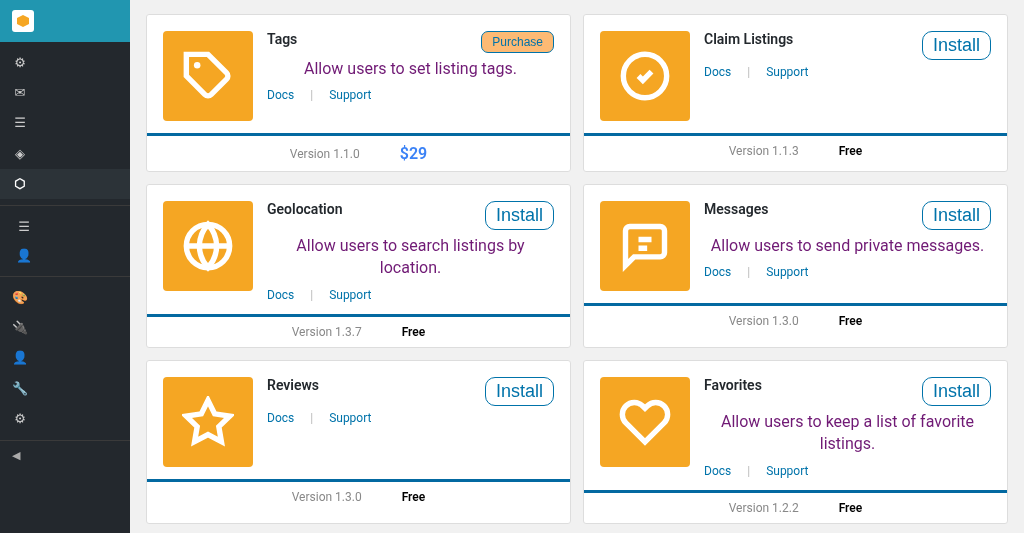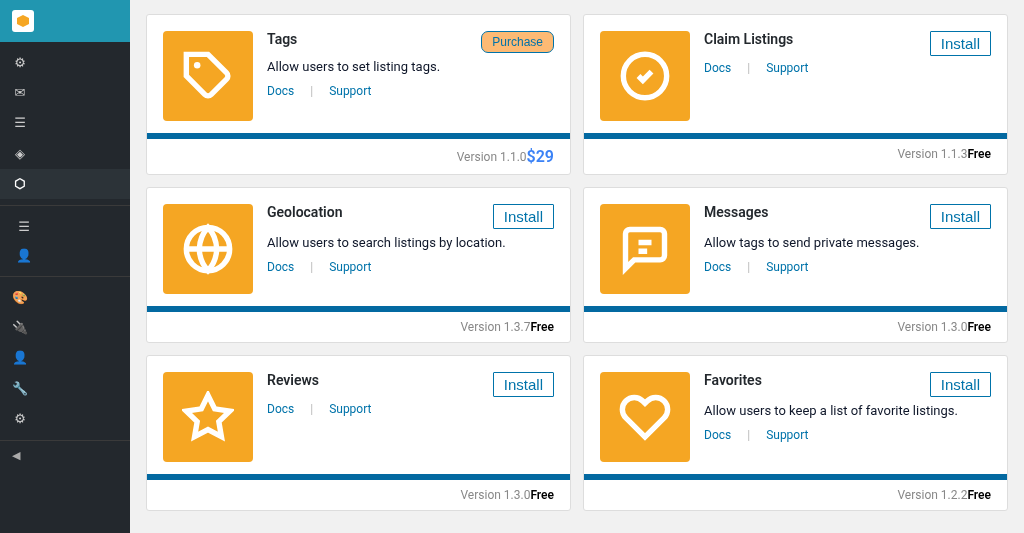--- a/index.html
+++ b/index.html
@@ -99,43 +99,44 @@
       display: flex;
       align-items: center;
       justify-content: center;
       flex-shrink: 0;
     }
     .ext-icon svg { width: 52px; height: 52px; fill: none; stroke: #fff; stroke-width: 2.5; }
 
     .ext-info { flex: 1; min-width: 0; }
     .ext-header { display: flex; justify-content: space-between; align-items: flex-start; margin-bottom: 5px; }
     .ext-name { font-size: 14px; font-weight: 600; color: #23282d; }
-    .ext-desc { font-size: 13px; color: #0f172a; margin-bottom: 8px; line-height: 1.4; }
+    .ext-desc { font-size: 16px; color: #701a75; margin-bottom: 8px; line-height: 1.4; text-align: center; }
     .ext-links { display: flex; gap: 11px; font-size: 12px; }
     .ext-link { color: #0073aa; text-decoration: none; }
     .ext-separator { color: #bbb; margin: 0 5px; }
 
     .ext-footer {
-      border-top: 6px solid #0369a1;
+      border-top: 3px solid #0369a1;
       padding: 8px 16px;
       display: flex;
-      justify-content: flex-end;
+      justify-content: center;
       align-items: center;
+      gap: 40px;
     }
     .ext-version { color: #888; font-size: 12px; }
     .ext-price-free { color: #000000; font-size: 12px; font-weight: 600; }
     .ext-price-paid { color: #3b82f6; font-size: 16px; font-weight: 600; }
 
     .btn-action {
       border: 1px solid #0073aa;
       background: #fff;
       color: #0073aa;
       padding: 3px 10px;
-      border-radius: 1px;
-      font-size: 15px;
+      border-radius: 10px;
+      font-size: 18px;
       cursor: pointer;
       white-space: nowrap;
     }
 
     .btn-purchase {
       border: 1px solid #0073aa;
       background: #fdba74;
       color: #0073aa;
       padding: 3px 10px;
       border-radius: 7px;
@@ -307,21 +308,21 @@
               <path d="M21 15a2 2 0 01-2 2H7l-4 4V5a2 2 0 012-2h14a2 2 0 012 2z"></path>
               <line x1="9" y1="9" x2="15" y2="9"></line>
               <line x1="9" y1="13" x2="13" y2="13"></line>
             </svg>
       </div>
       <div class="ext-info">
         <div class="ext-header">
           <span class="ext-name">Messages</span>
           <button class="btn-action">Install</button>
         </div>
-        <div class="ext-desc">Allow tags to send private messages.</div>
+        <div class="ext-desc">Allow users to send private messages.</div>
         <div class="ext-links">
           <a href="#" class="ext-link">Docs</a>
           <span class="ext-separator">|</span>
           <a href="#" class="ext-link">Support</a>
         </div>
       </div>
     </div>
     <div class="ext-footer">
       <span class="ext-version">Version 1.3.0</span>
       <span class="ext-price-free">Free</span>

